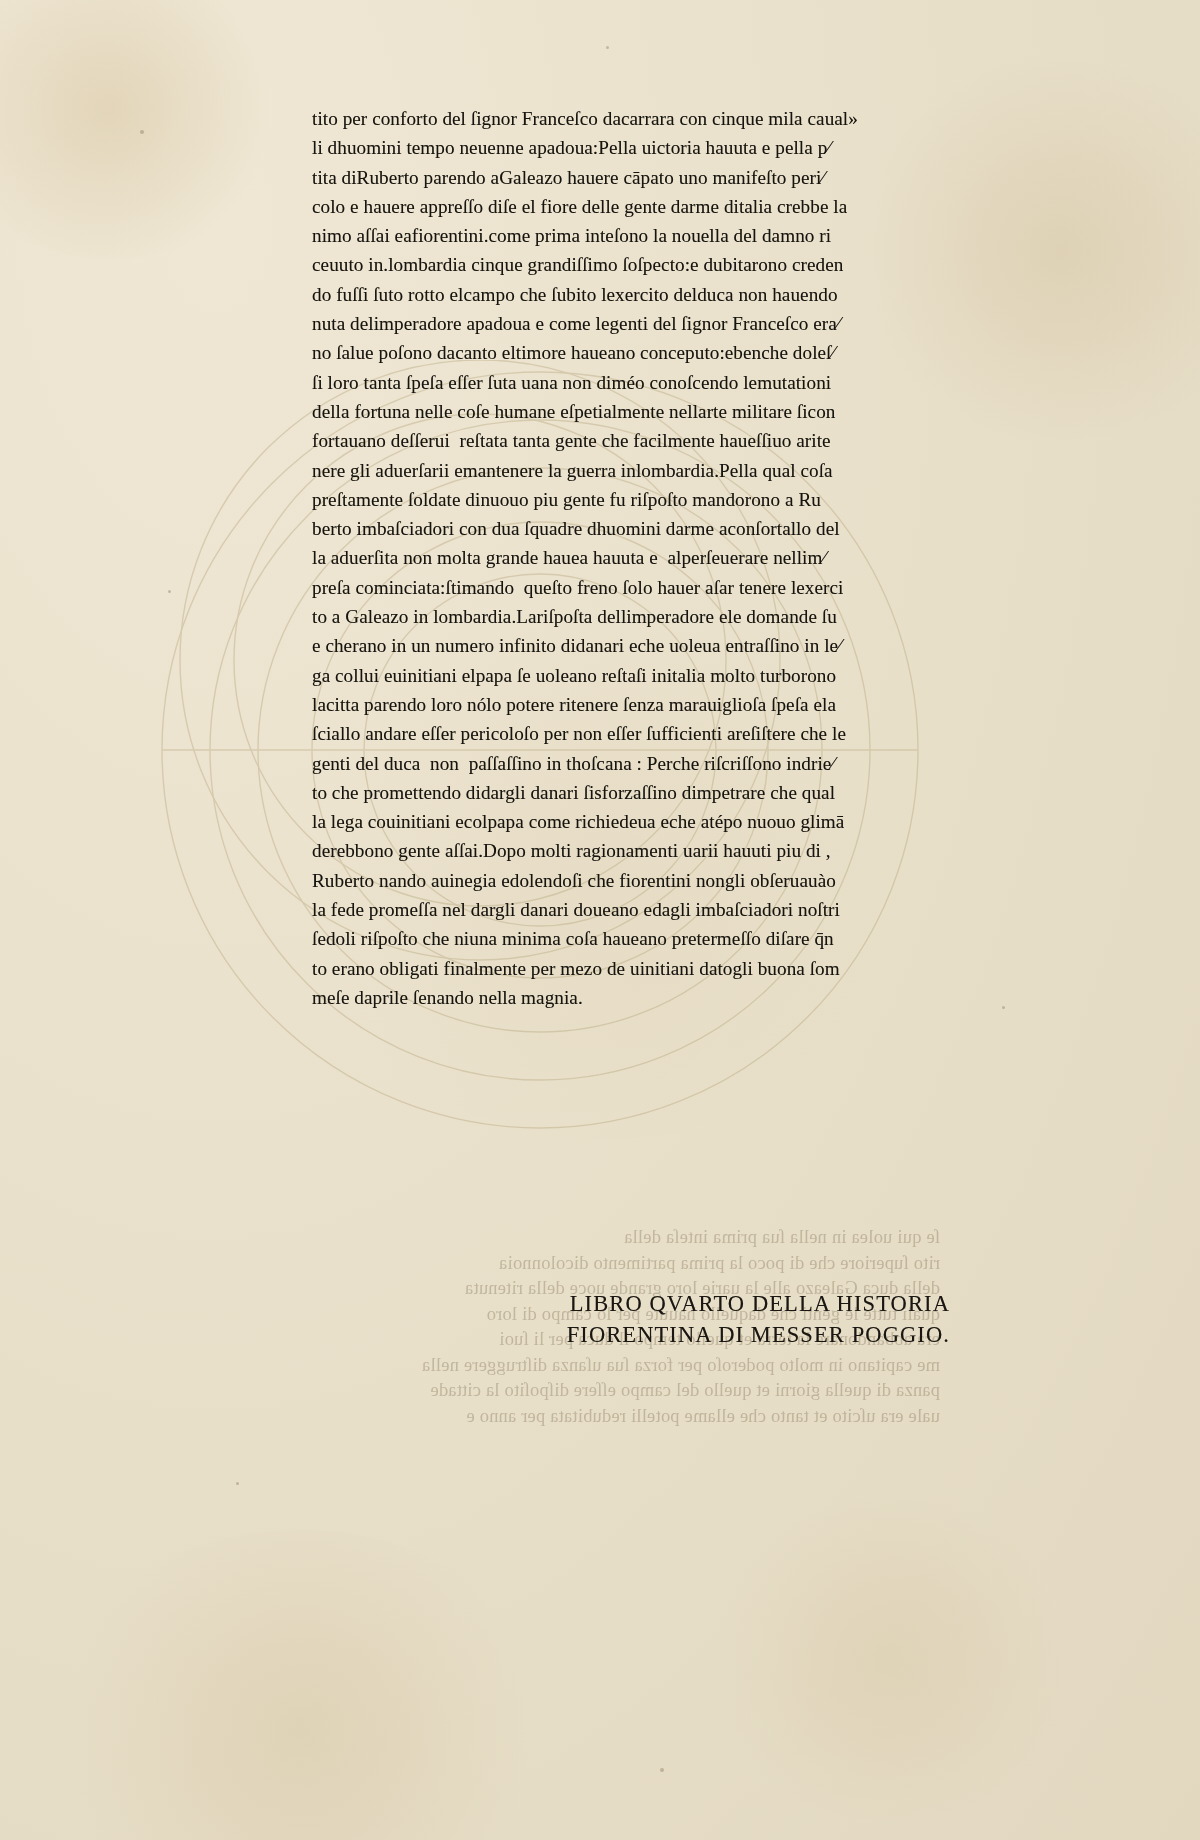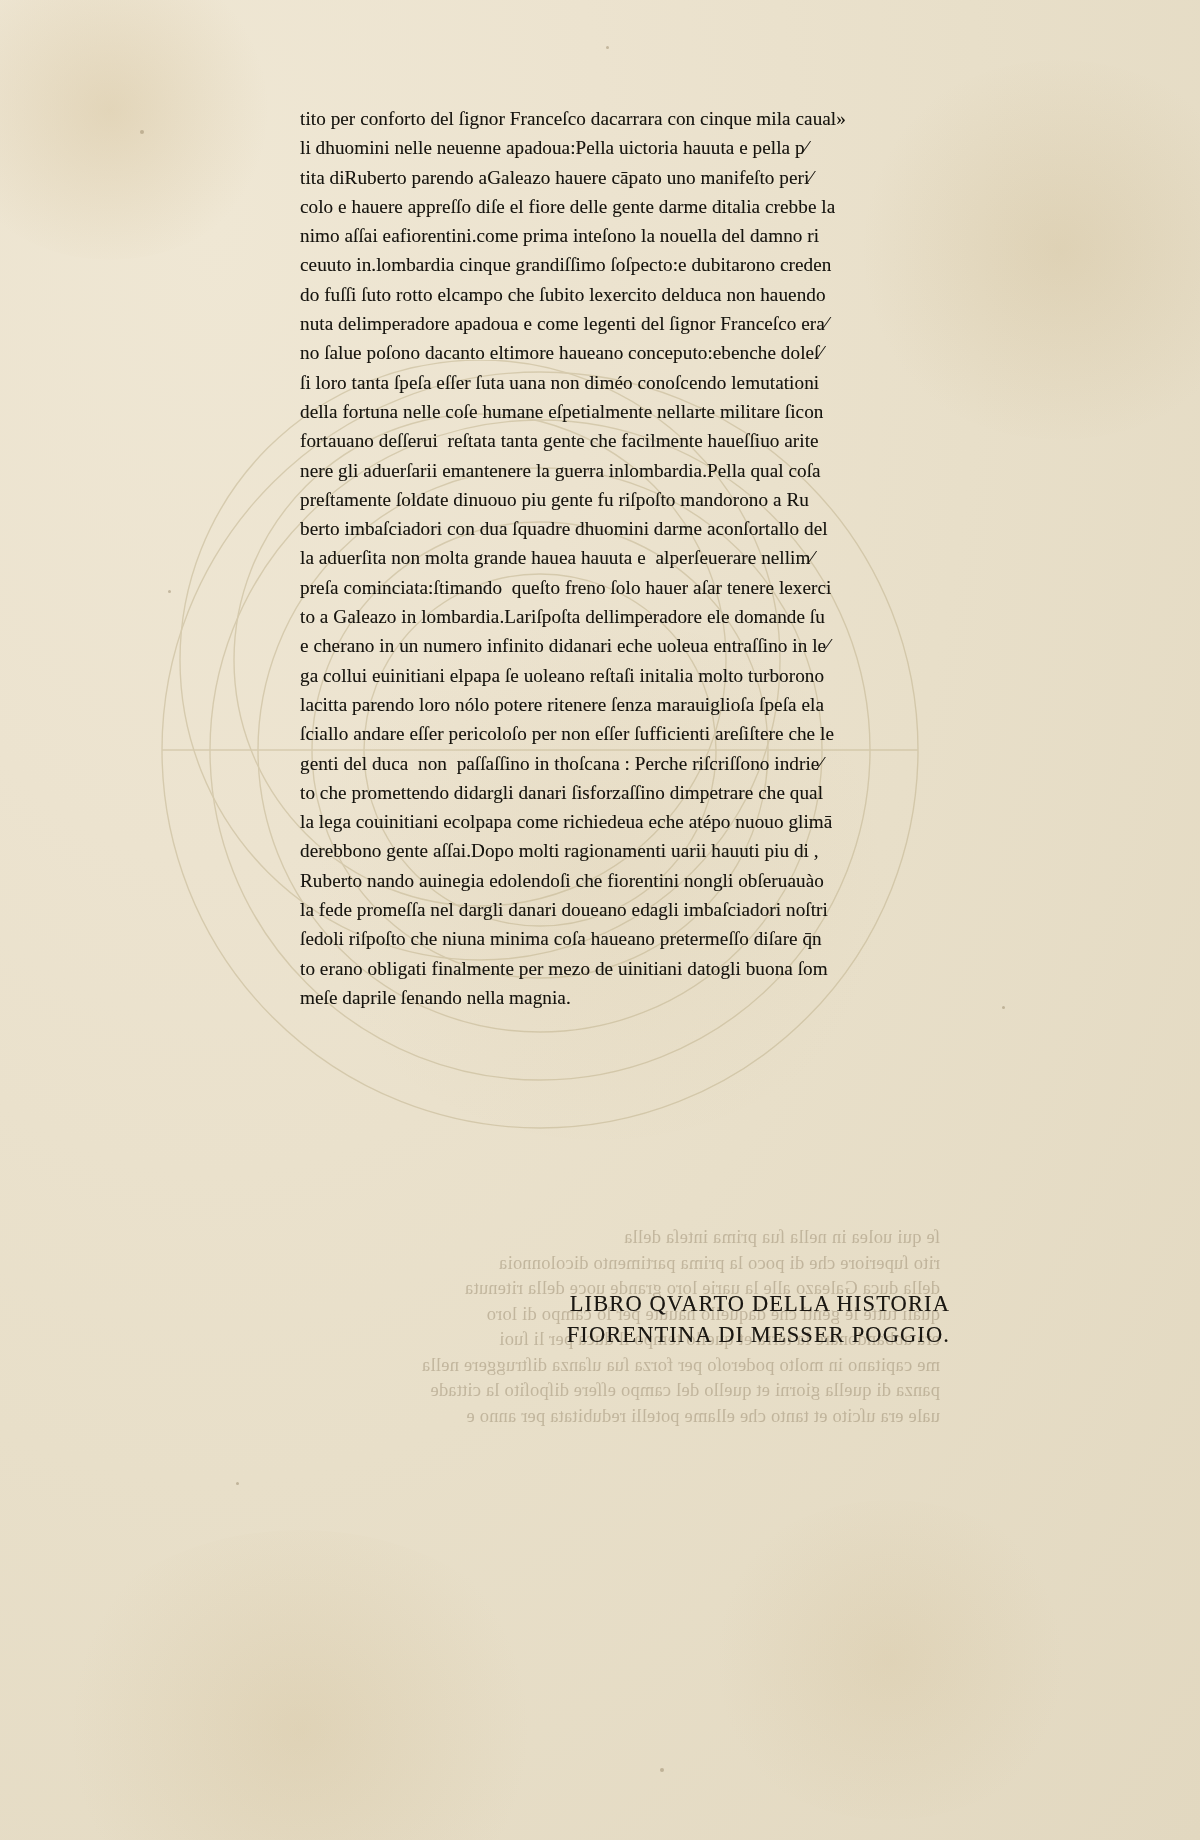--- a/index.html
+++ b/index.html
@@ -65,21 +65,21 @@
     letter-spacing: .2px;
     pointer-events: none;
     user-select: none;
     white-space: pre-wrap;
     font-family: "Liberation Serif", serif;
   }
 
   
   #textblock {
     position: absolute;
-    left: 300px;
+    left: 312px;
     top: 104px;
     width: 650px;
     color: #171512;
   }
   .line {
     font-size: 19.2px;
     line-height: 29.3px;
     letter-spacing: .05px;
     white-space: pre;
     color: #16140f;
@@ -131,21 +131,21 @@
 rito ſuperiore che di poco la prima partimento dicolonnoia
 della duca Galeazo alle la uarie loro grande uoce della ritenuta
 quali tutte le genti che daquello hauute per lo campo di loro
 era abbandonare la terra et quello tempo il duca per li ſuoi
 me capitano in molto poderoſo per forza ſua uſanza diſtruggere nella
 panza di quella giorni et quello del campo eſſere diſpoſito la cittade
 uale era uſcito et tanto che ellame potelli redubitata per anno e</div>
 
   <div id="textblock">
     <div class="line">tito per conforto del ſignor Franceſco dacarrara con cinque mila caual»</div>
-    <div class="line">li dhuomini nelle neuenne apadoua:Pella uictoria hauuta e pella p⁄</div>
+    <div class="line">li dhuomini tempo neuenne apadoua:Pella uictoria hauuta e pella p⁄</div>
     <div class="line">tita diRuberto parendo aGaleazo hauere cāpato uno manifeſto peri⁄</div>
     <div class="line">colo e hauere appreſſo diſe el fiore delle gente darme ditalia crebbe la</div>
     <div class="line">nimo aſſai eafiorentini.come prima inteſono la nouella del damno ri</div>
     <div class="line">ceuuto in.lombardia cinque grandiſſimo ſoſpecto:e dubitarono creden</div>
     <div class="line">do fuſſi ſuto rotto elcampo che ſubito lexercito delduca non hauendo</div>
     <div class="line">nuta delimperadore apadoua e come legenti del ſignor Franceſco era⁄</div>
     <div class="line">no ſalue poſono dacanto eltimore haueano conceputo:ebenche doleſ⁄</div>
     <div class="line">ſi loro tanta ſpeſa eſſer ſuta uana non diméo conoſcendo lemutationi</div>
     <div class="line">della fortuna nelle coſe humane eſpetialmente nellarte militare ſicon</div>
     <div class="line">fortauano deſſerui  reſtata tanta gente che facilmente haueſſiuo arite</div>

